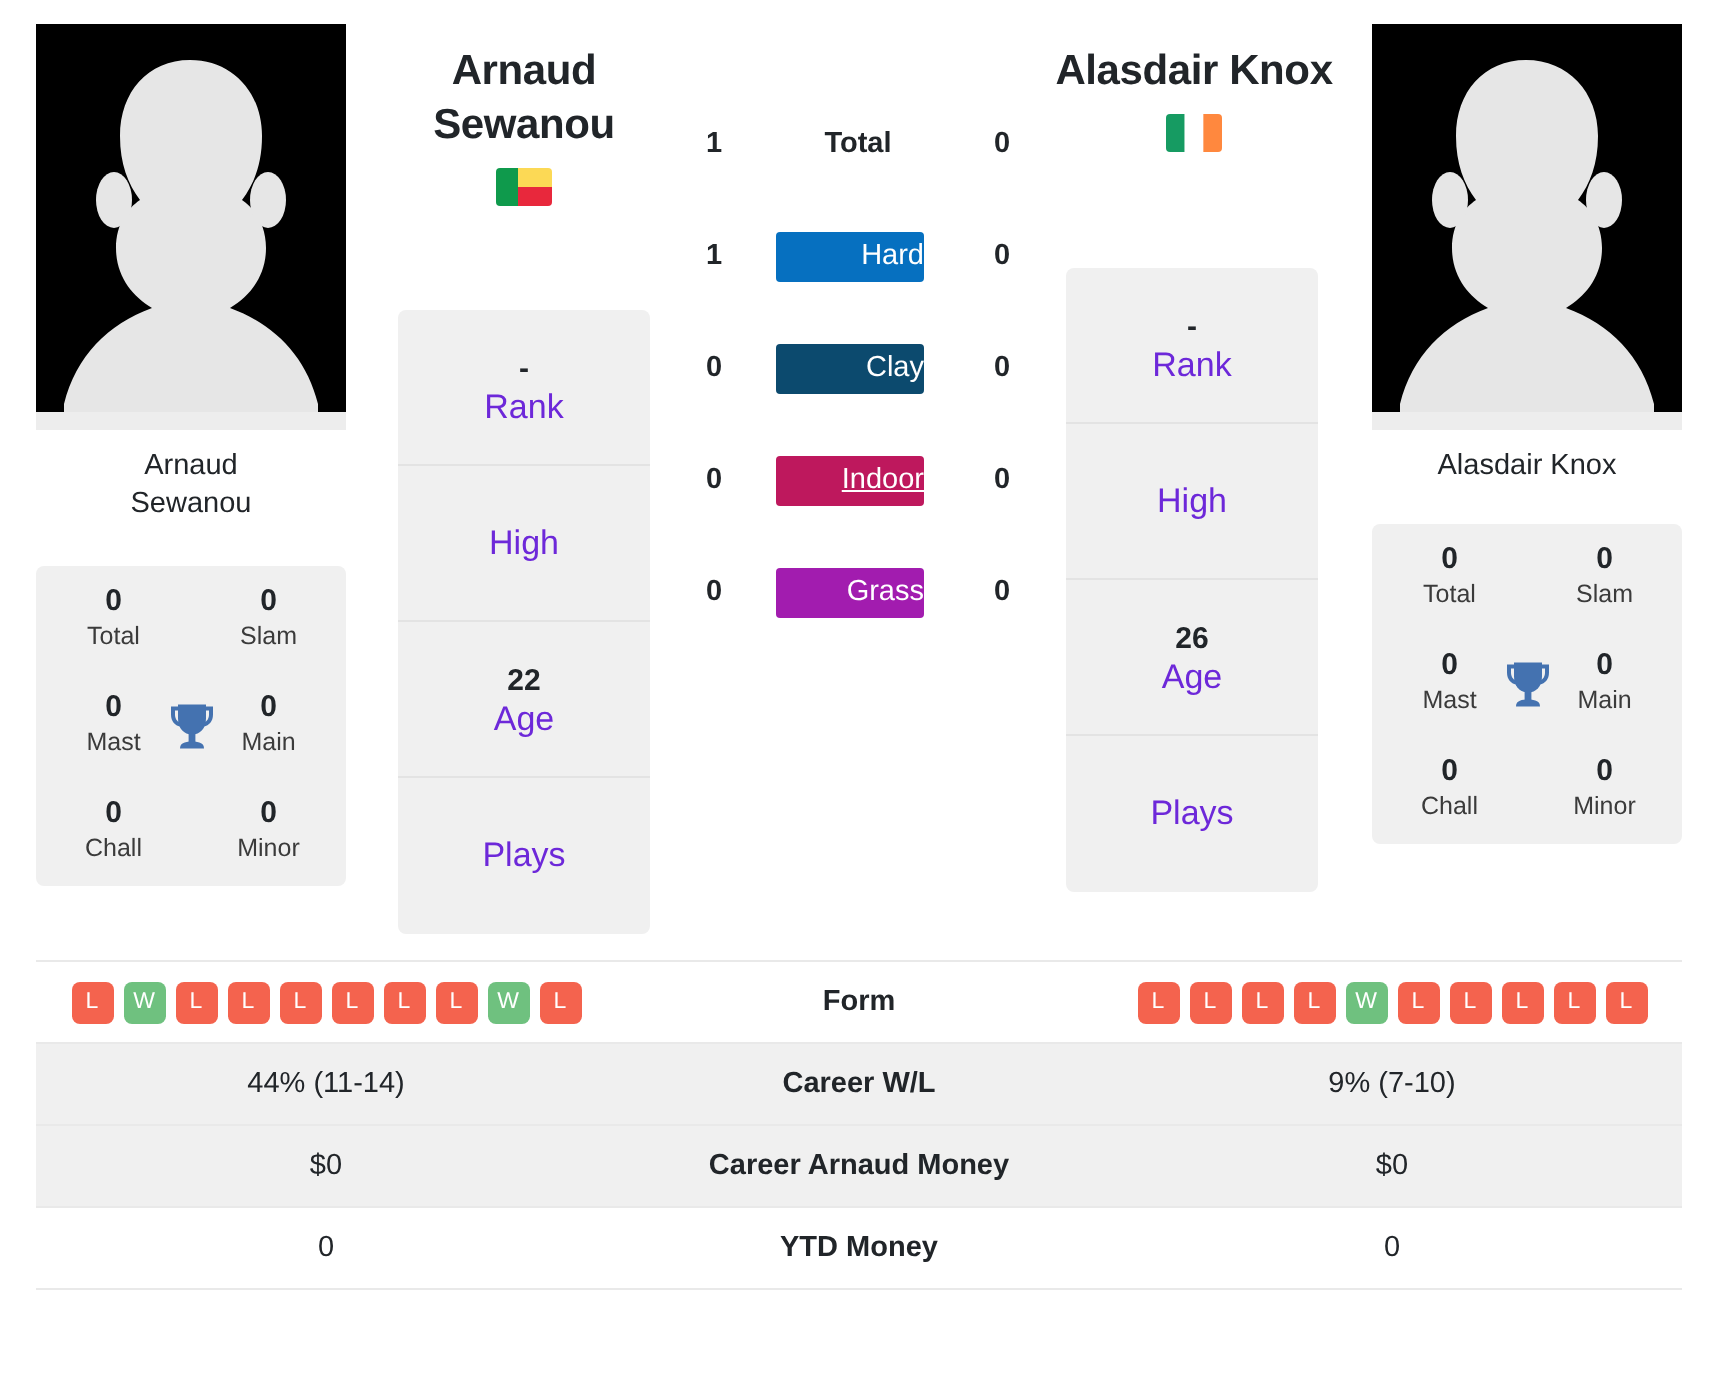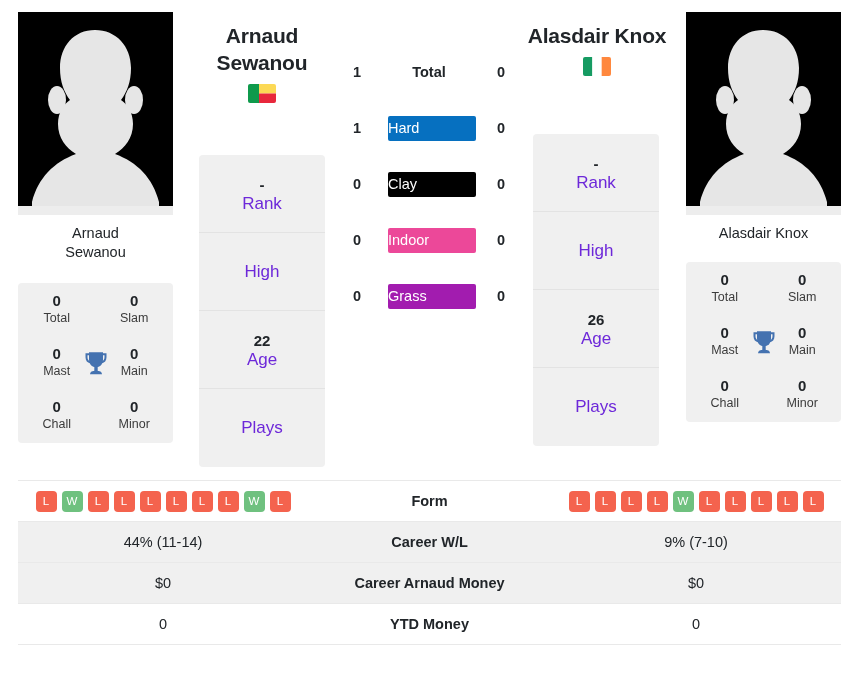--- a/index.html
+++ b/index.html
@@ -172,24 +172,24 @@
   }
   .h2h-mid {
     width: 82px;
     text-align: center;
     font-size: 14.5px;
     font-weight: bold;
     color: #212529;
   }
   .surf-badge {
     display: block;
-    width: 88px;
+    width: 74px;
     height: 25px;
     line-height: 25px;
-    text-align: left;
+    text-align: right;
     font-size: 14.5px;
     font-weight: normal;
     color: #ffffff;
     border-radius: 2px;
   }
 
   
   .stats-table {
     position: absolute;
     left: 18px;
@@ -337,29 +337,29 @@
         <span class="h2h-num">1</span>
         <span class="h2h-mid">
           <span class="surf-badge" style="background: rgb(6, 112, 192);">Hard</span>
         </span>
         <span class="h2h-num">0</span>
       </div>
 
       <div class="h2h-row">
         <span class="h2h-num">0</span>
         <span class="h2h-mid">
-          <span class="surf-badge" style="background: #000000;">Clay</span>
+          <span class="surf-badge" style="background: #0c4a6e;">Clay</span>
         </span>
         <span class="h2h-num">0</span>
       </div>
 
       <div class="h2h-row">
         <span class="h2h-num">0</span>
         <span class="h2h-mid">
-          <span class="surf-badge" style="background: #ec4899;">Indoor</span>
+          <span class="surf-badge" style="background: #be185d; text-decoration: underline;">Indoor</span>
         </span>
         <span class="h2h-num">0</span>
       </div>
 
       <div class="h2h-row">
         <span class="h2h-num">0</span>
         <span class="h2h-mid">
           <span class="surf-badge" style="background: #a21caf;">Grass</span>
         </span>
         <span class="h2h-num">0</span>

